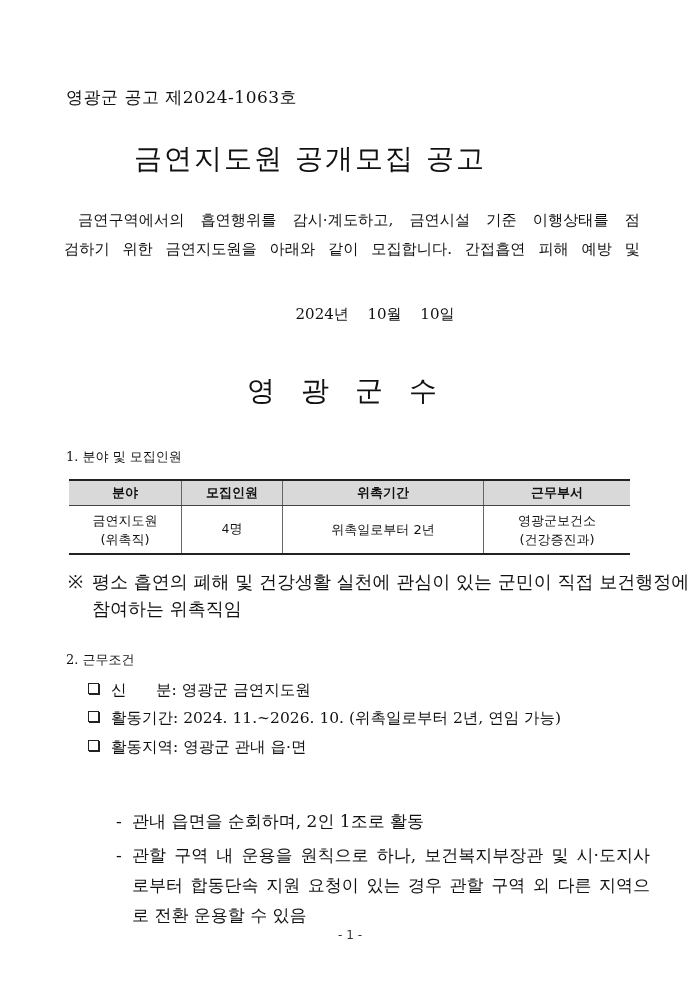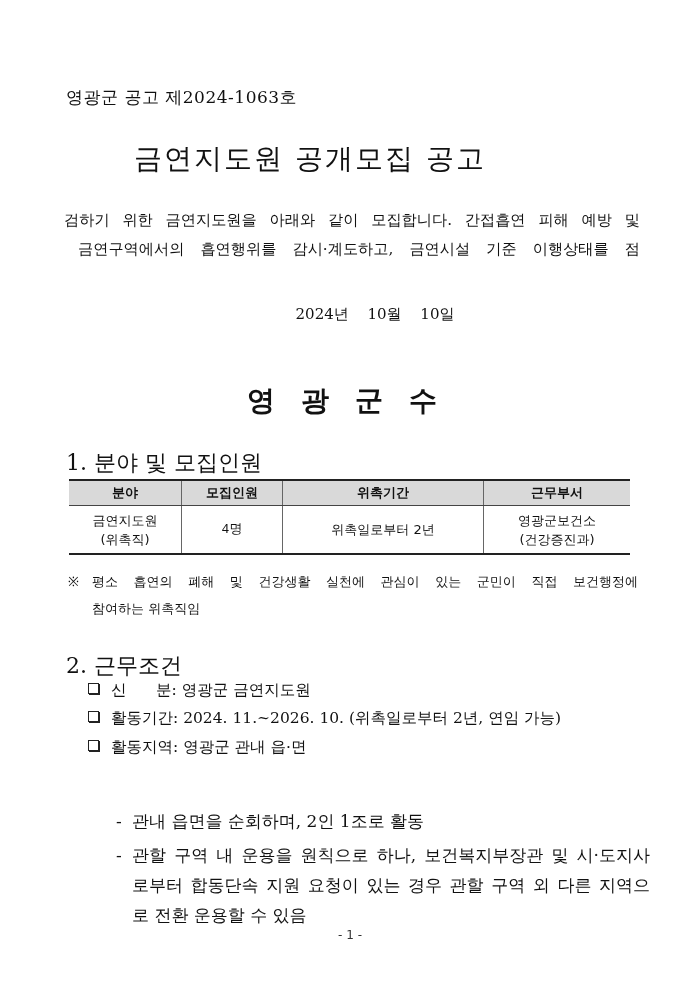--- a/index.html
+++ b/index.html
@@ -5,30 +5,30 @@
   html, body { margin: 0; padding: 0; background: #ffffff; }
   body { width: 700px; height: 990px; position: relative; overflow: hidden;
          font-family: "DejaVu Serif", "Liberation Serif", serif; color: #111; }
   .abs { position: absolute; }
   .notice-no { left: 66px; top: 86px; font-size: 17px; letter-spacing: 0.5px; }
   .title { left: 0; width: 620px; top: 140px; text-align: center; font-size: 28px; letter-spacing: 2px; }
   .intro { left: 64px; top: 206px; width: 576px; font-size: 15.2px; line-height: 29px; text-align: justify; text-align-last: justify; }
   .intro .line { display: block; white-space: nowrap; text-align: justify; text-align-last: justify; }
   .intro .line.first { padding-left: 14px; }
   .date { left: 0; width: 700px; top: 305px; text-align: center; font-size: 15px; word-spacing: 14px; padding-left: 25px; }
-  .signer { left: 0; width: 684px; top: 372px; text-align: center; font-size: 28px; font-weight: bold; letter-spacing: 26px; padding-left: 26px; box-sizing: border-box; margin-top: 10px; }
-  .section { left: 66px; font-size: 22px; }
+  .signer { left: 0; width: 684px; top: 372px; text-align: center; font-size: 28px; font-weight: normal; letter-spacing: 26px; padding-left: 26px; box-sizing: border-box; }
+  .section { left: 66px; font-size: 13px; }
   .sec1 { top: 448px; }
   .sec2 { top: 651px; }
   table.recruit { position: absolute; left: 69px; top: 479px; width: 561px; border-collapse: collapse; font-family: "DejaVu Sans", "Liberation Sans", sans-serif; font-size: 13px; }
   table.recruit th { background: #d9d9d9; font-weight: bold; height: 24px; border-top: 2px solid #222; border-bottom: 1px solid #444; border-left: 1px solid #666; border-right: 1px solid #666; padding: 0; }
   table.recruit td { text-align: center; height: 47px; border-left: 1px solid #666; border-right: 1px solid #666; border-bottom: 2px solid #222; line-height: 19px; padding: 0; }
   table.recruit th:first-child, table.recruit td:first-child { border-left: none; }
   table.recruit th:last-child, table.recruit td:last-child { border-right: none; }
-  .note { left: 68px; top: 568px; width: 570px; font-size: 13px; line-height: 27px; }
+  .note { left: 68px; top: 568px; width: 570px; font-size: 18px; line-height: 27px; }
   .note .mark { display: inline-block; width: 24px; }
   .note .l1 { display: block; white-space: nowrap; text-align: justify; text-align-last: justify; }
   .note .l2 { display: block; padding-left: 24px; }
   .item { left: 88px; font-size: 15.5px; white-space: nowrap; }
   .item .box { display: inline-block; width: 9px; height: 9px; border: 1.5px solid #222; box-shadow: 1px 1px 0 #222; margin-right: 12px; vertical-align: 1px; }
   .i1 { top: 680px; }
   .i2 { top: 708px; }
   .i3 { top: 737px; }
   .sub { left: 116px; font-size: 17px; white-space: nowrap; margin-top: 43px; }
   .sub .dash { display: inline-block; width: 16px; }
@@ -39,22 +39,22 @@
   .page-num { left: 0; width: 700px; top: 928px; text-align: center; font-size: 12px; font-family: "DejaVu Sans", sans-serif; color: #333; }
 </style>
 </head>
 <body>
 
 <div class="abs notice-no">영광군 공고 제2024-1063호</div>
 
 <div class="abs title">금연지도원 공개모집 공고</div>
 
 <div class="abs intro">
+  <span class="line first">금연구역에서의 흡연행위를 감시·계도하고, 금연시설 기준 이행상태를 점</span>
   <span class="line">검하기 위한 금연지도원을 아래와 같이 모집합니다. 간접흡연 피해 예방 및</span>
-  <span class="line first">금연구역에서의 흡연행위를 감시·계도하고, 금연시설 기준 이행상태를 점</span>
 </div>
 
 <div class="abs date">2024년 10월 10일</div>
 
 <div class="abs signer">영광군수</div>
 
 <div class="abs section sec1">1. 분야 및 모집인원</div>
 
 <table class="recruit">
   <thead>

